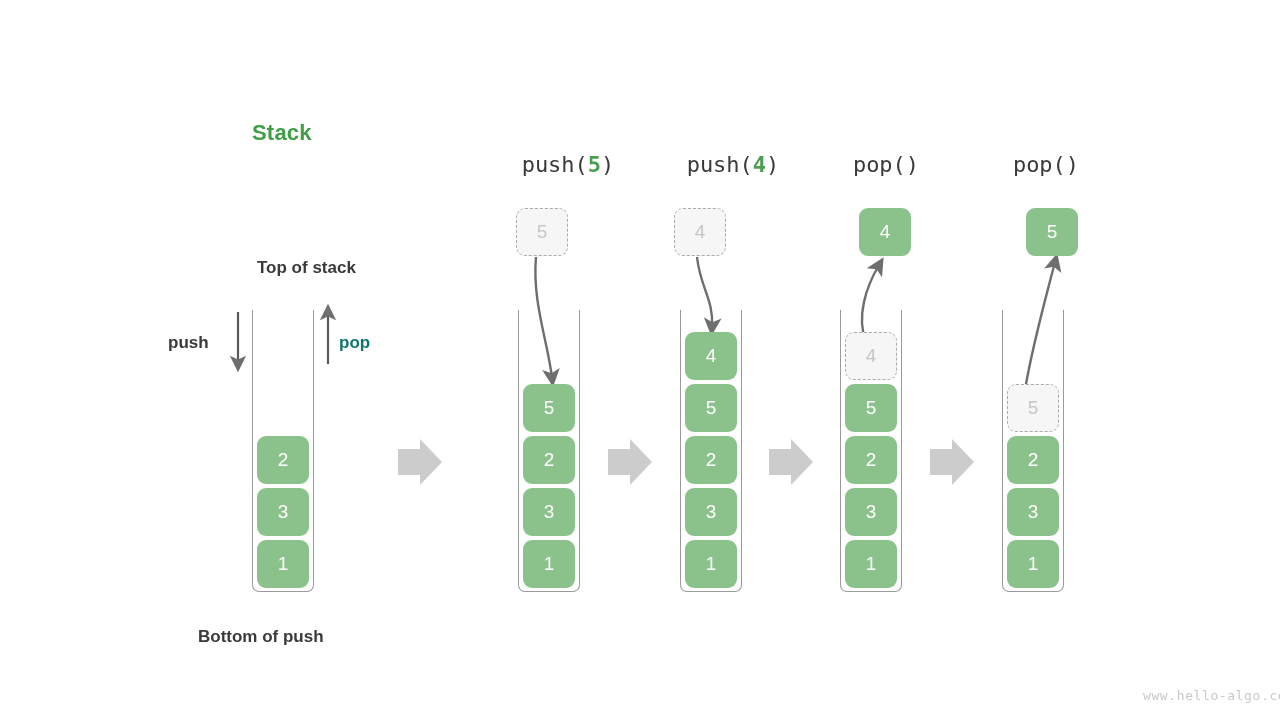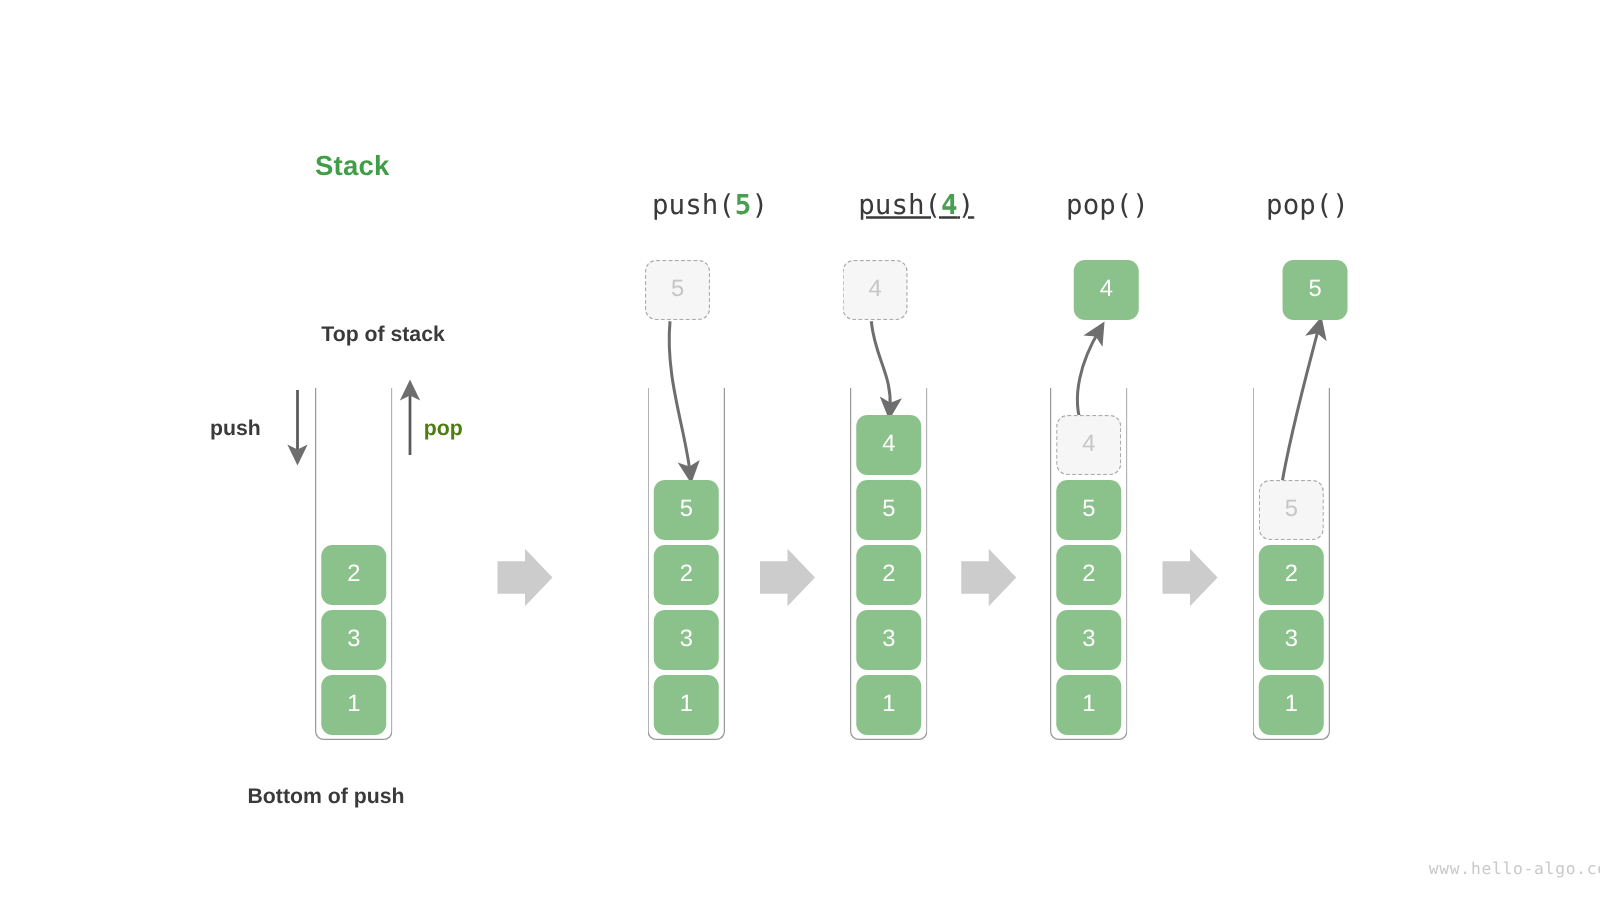--- a/index.html
+++ b/index.html
@@ -61,21 +61,21 @@
     font-weight: bold;
     color: #3a3a3a;
     white-space: nowrap;
   }
   .label-pop {
     position: absolute;
     left: 339px;
     top: 321px;
     font-size: 17px;
     font-weight: bold;
-    color: #4d7c0f;
+    color: #0f766e;
     white-space: nowrap;
   }
 
   .op-label {
     position: absolute;
     top: 140px;
     font-size: 22px;
     font-family: "DejaVu Sans Mono", "Liberation Mono", monospace;
     color: #3a3a3a;
     white-space: nowrap;
@@ -210,21 +210,21 @@
   <div class="label-push">push</div>
 
   <div class="label-pop">pop</div>
 
   <div class="watermark">www.hello-algo.com</div>
 
   <div class="op-label" style="left:568px;">
     <span>push(</span><span class="argnum">5</span><span>)</span>
   </div>
 
-  <div class="op-label" style="left:733px;text-decoration:underline;">
+  <div class="op-label" style="left:733px;">
     <span>push(</span><span class="argnum">4</span><span>)</span>
   </div>
 
   <div class="op-label" style="left:886px;">
     <span>pop()</span>
   </div>
 
   <div class="op-label" style="left:1046px;">
     <span>pop()</span>
   </div>

